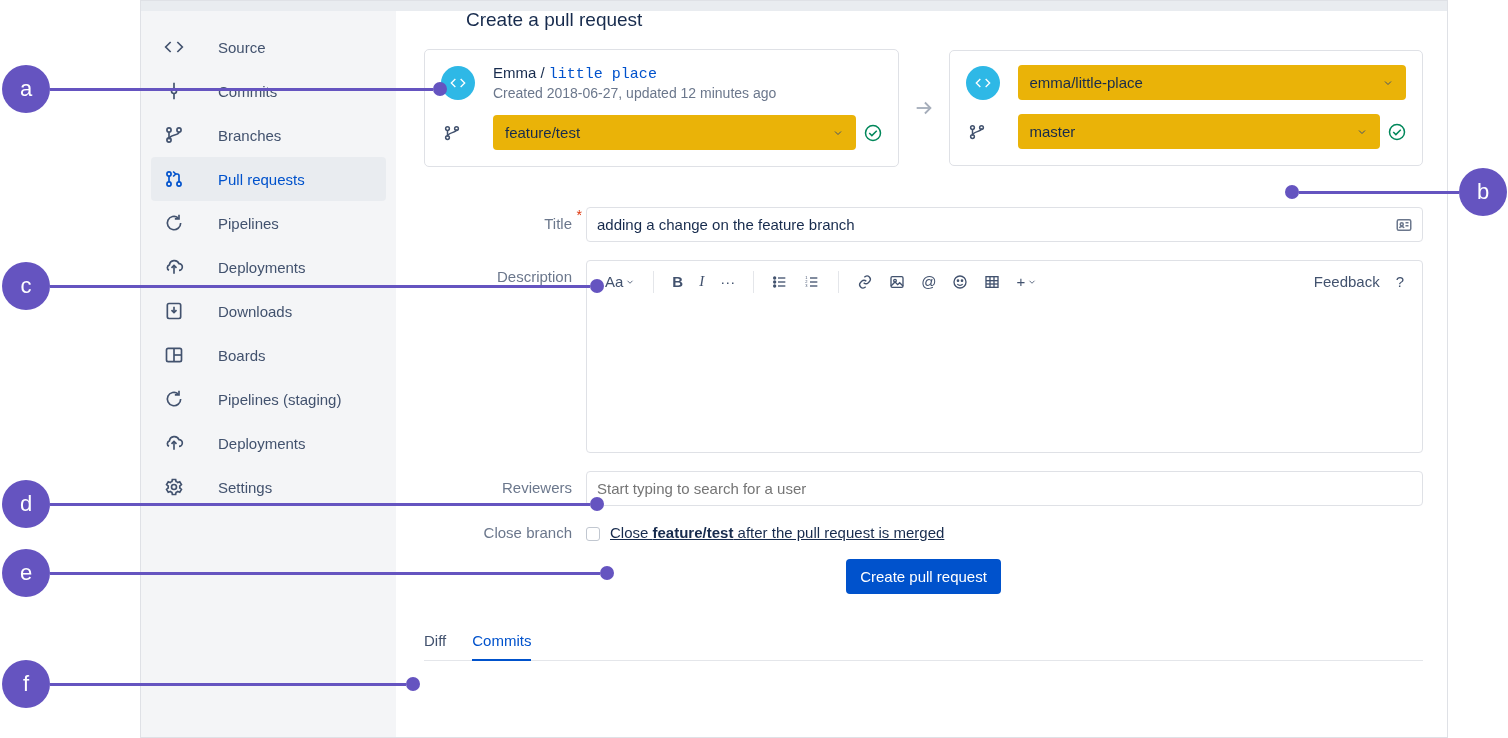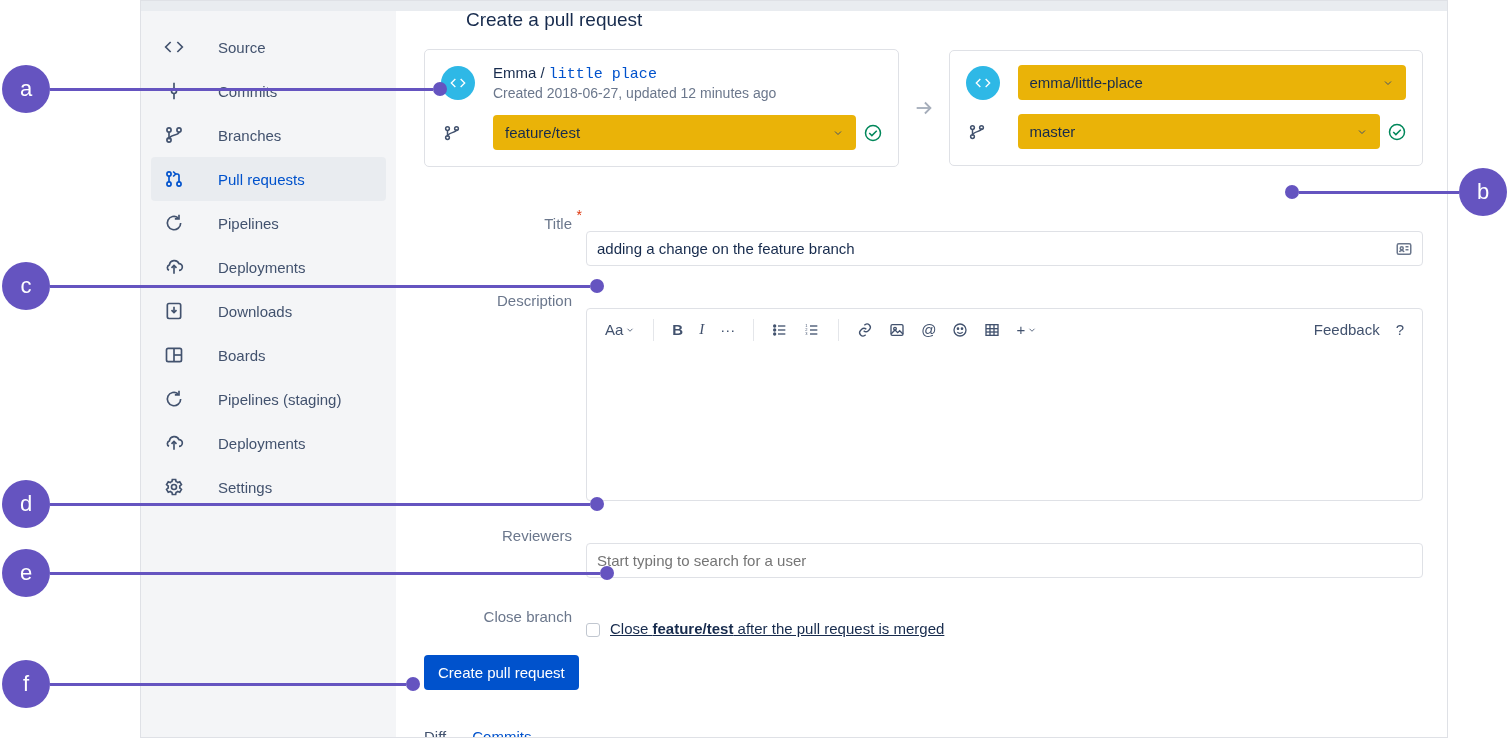--- a/index.html
+++ b/index.html
@@ -25,39 +25,39 @@
 .branch-icon { width: 22px; display: flex; justify-content: center; color: #42526e; }
 .branch-row { display: flex; align-items: center; gap: 8px; }
 .select { flex: 1; background: #eab308; border: none; border-radius: 4px; padding: 9px 12px; font-size: 15px; color: #172b4d; display: flex; justify-content: space-between; align-items: center; cursor: pointer; }
 .check { width: 18px; height: 18px; }
 .arrow-between { color: #a5adba; }
 
 .form { margin-top: 40px; }
 .form-row { display: flex; margin-bottom: 18px; align-items: flex-start; }
 .form-label { width: 162px; text-align: right; padding-right: 14px; color: #6b778c; font-size: 15px; padding-top: 8px; position: relative; }
 .form-label.req::after { content: "*"; color: #de350b; position: absolute; right: 4px; top: 0; font-size: 14px; }
-.form-field { flex: 1; margin-top: 24px; }
+.form-field { flex: 1; }
 .text-input { width: 100%; border: 1px solid #dfe1e6; border-radius: 4px; padding: 8px 36px 8px 10px; font-size: 15px; color: #172b4d; background: #fff; position: relative; }
 .input-wrap { position: relative; }
 .input-icon-right { position: absolute; right: 10px; top: 50%; transform: translateY(-50%); color: #42526e; }
 
 .editor { border: 1px solid #dfe1e6; border-radius: 4px; }
 .toolbar { display: flex; align-items: center; padding: 8px 12px; gap: 4px; color: #42526e; }
 .tool { padding: 4px 6px; cursor: pointer; display: flex; align-items: center; font-size: 15px; }
 .tool.bold { font-weight: 700; }
 .tool.italic { font-style: italic; font-family: serif; }
 .tool-sep { width: 1px; height: 22px; background: #e4e6ea; margin: 0 8px; }
 .tool-spacer { flex: 1; }
 .editor-body { min-height: 150px; }
 
 .checkbox { width: 14px; height: 14px; border: 1px solid #c1c7d0; border-radius: 3px; margin-top: 3px; margin-right: 10px; flex-shrink: 0; }
 .close-branch-text { font-size: 15px; text-decoration: underline; }
 .close-branch-text b { font-weight: 600; }
 
-.actions { display: flex; justify-content: flex-start; margin-top: 6px; }
+.actions { display: flex; justify-content: center; margin-top: 6px; }
 .primary-btn { background: #0052cc; color: #fff; border: none; border-radius: 4px; padding: 9px 14px; font-size: 15px; font-weight: 500; cursor: pointer; }
 
 .tabs { display: flex; gap: 26px; margin-top: 38px; border-bottom: 1px solid #e4e6ea; }
 .tab { padding-bottom: 10px; font-size: 15px; color: #42526e; cursor: pointer; }
 .tab.active { color: #0052cc; border-bottom: 2px solid #0052cc; margin-bottom: -1px; font-weight: 500; }
 
 
 .ann { position: absolute; display: flex; align-items: center; z-index: 100; pointer-events: none; }
 .ann-badge { width: 48px; height: 48px; border-radius: 50%; background: #6554c0; color: #fff; display: flex; align-items: center; justify-content: center; font-size: 22px; font-weight: 500; flex-shrink: 0; }
 .ann-line { height: 3px; background: #6554c0; flex: 1; }

